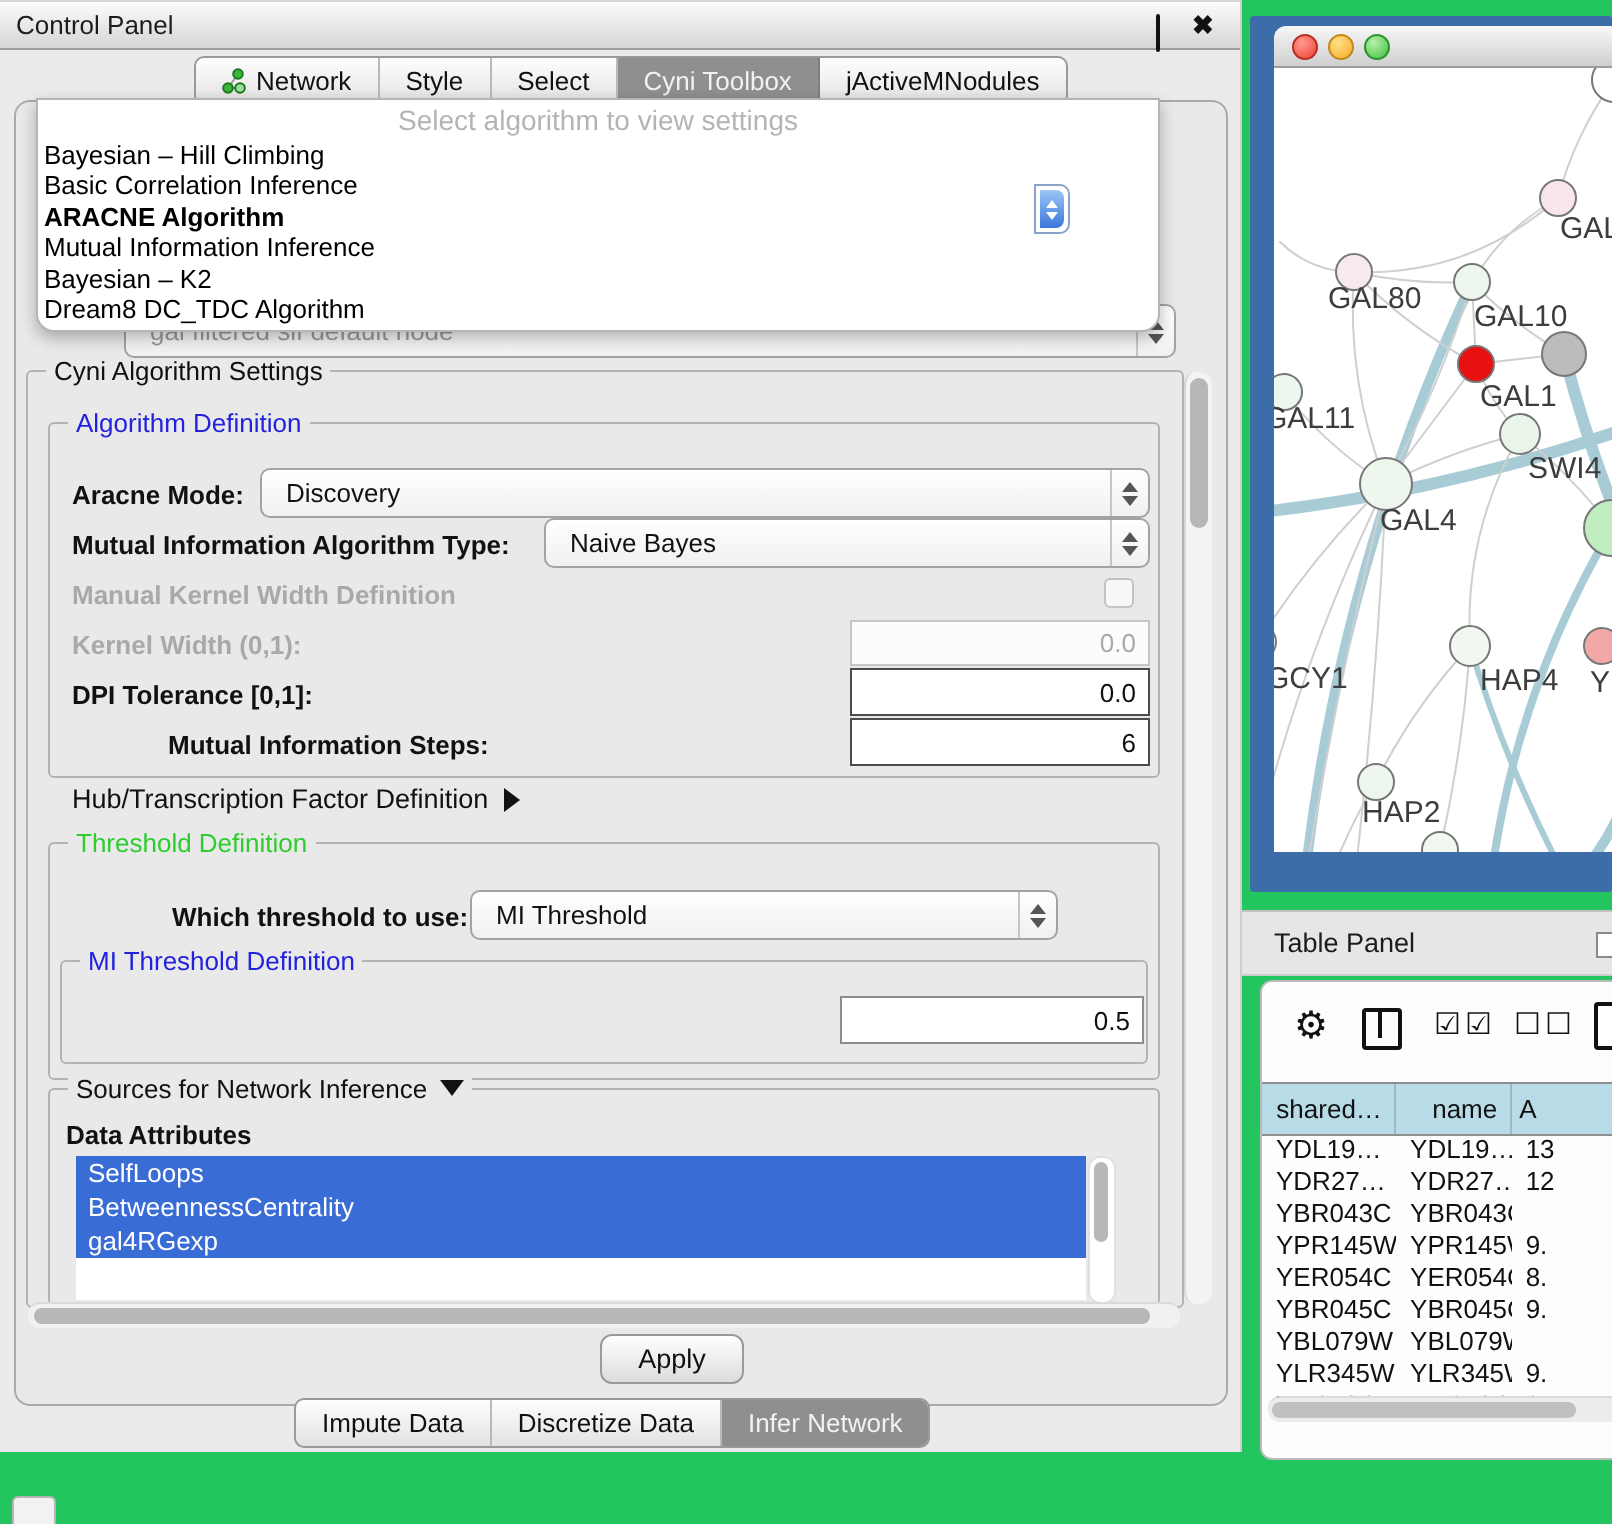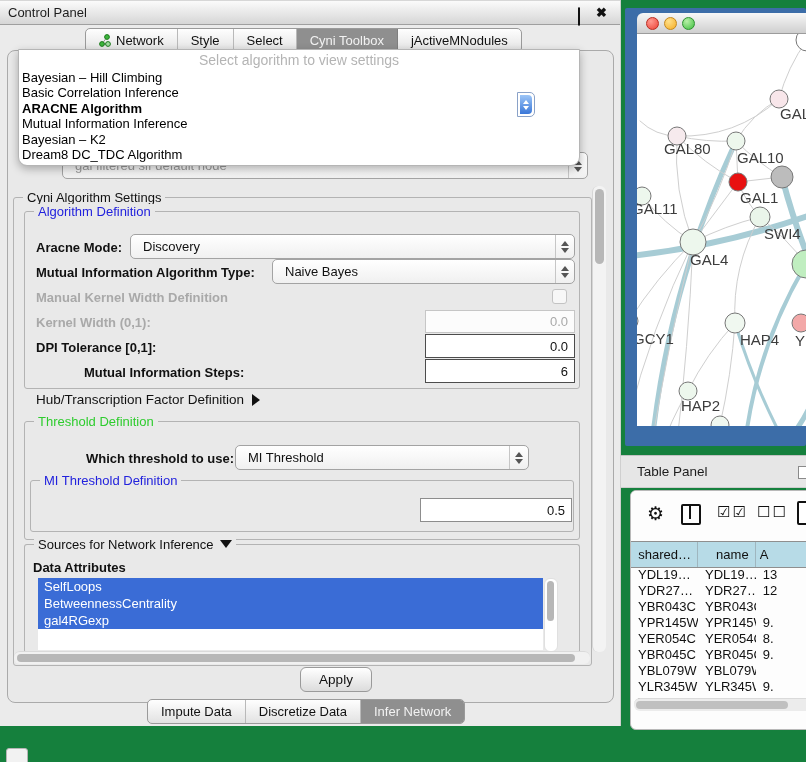--- a/index.html
+++ b/index.html
@@ -1,16 +1,16 @@
 <!DOCTYPE html>
 <html><head>
 <meta charset="utf-8">
 <style>
   html,body{margin:0;padding:0;background:#ebebeb;}
-  .screen{position:relative;width:806px;height:762px;background:#15803d;overflow:hidden;
+  .screen{position:relative;width:806px;height:762px;background:#22c55e;overflow:hidden;
           font-family:"Liberation Sans",sans-serif;color:#111;}
   .abs{position:absolute;}
 
   
   .cpanel{left:0;top:8;width:620px;height:726px;background:#ebebeb;border-right:1px solid #cfcfcf;}
   .cp-titlebar{left:0;top:0;width:620px;height:23px;
      background:linear-gradient(#fbfbfb,#d6d6d6);border-top:1px solid #d7d7d7;border-bottom:1px solid #9f9f9f;}
   .cp-title{left:8px;top:4px;font-size:13px;color:#1c1c1c;}
   .float-box{width:9px;height:9px;border:1.5px solid #111;border-radius:1px;}
   .close-x{font-size:13px;font-weight:bold;color:#111;line-height:11px;}
@@ -103,21 +103,21 @@
 <div class="screen">
 
   <div class="abs cpanel">
 
     <div class="abs cp-titlebar">
       <span class="abs cp-title">Control Panel</span>
       <span class="abs" style="left:578px;top:7px;"><span class="float-box"></span></span>
       <span class="abs close-x" style="left:596px;top:6px;">✖</span>
     </div>
 
-    <div class="abs tabbar" style="left:85px;top:28px;justify-content:flex-end;" id="top-tabs">
+    <div class="abs tabbar" style="left:97px;top:28px;justify-content:flex-end;" id="top-tabs">
         <div class="tab">
           <span class="ticon"><svg width="12" height="13" viewBox="0 0 12 13">
               <line x1="3" y1="10" x2="8" y2="3" stroke="#999" stroke-width="1"></line>
               <line x1="3" y1="10" x2="9" y2="10" stroke="#999" stroke-width="1"></line>
               <circle cx="8" cy="3" r="2.4" fill="#3db53d" stroke="#1c7a1c"></circle>
               <circle cx="3" cy="10" r="2.4" fill="#3db53d" stroke="#1c7a1c"></circle>
               <circle cx="9" cy="10" r="2.4" fill="#9fdc9f" stroke="#1c7a1c"></circle>
             </svg></span>
           <span>Network</span>
         </div>
@@ -156,21 +156,21 @@
           <div class="pop-item">Dream8 DC_TDC Algorithm</div>
         </div>
     </div>
     <div class="abs combo-frag">
       <span class="frag-inner">
           <span class="a" style="border-bottom:4px solid #fff;"></span>
           <span class="a" style="border-top:4px solid #fff;"></span>
         </span>
     </div>
 
-    <div class="abs group" style="left:13px;top:185px;width:577px;height:467px;margin-top:12px;">
+    <div class="abs group" style="left:13px;top:185px;width:577px;height:467px;">
       <span class="gtitle">Cyni Algorithm Settings</span>
     </div>
 
     <div class="abs sb-track-v" style="left:592px;top:186px;width:13px;height:466px;">
       <div class="sb-thumb abs" style="left:2px;top:3px;width:9px;height:75px;"></div>
     </div>
 
     <div class="abs group" style="left:24px;top:211px;width:554px;height:176px;">
       <span class="gtitle blue">Algorithm Definition</span>
     </div>

